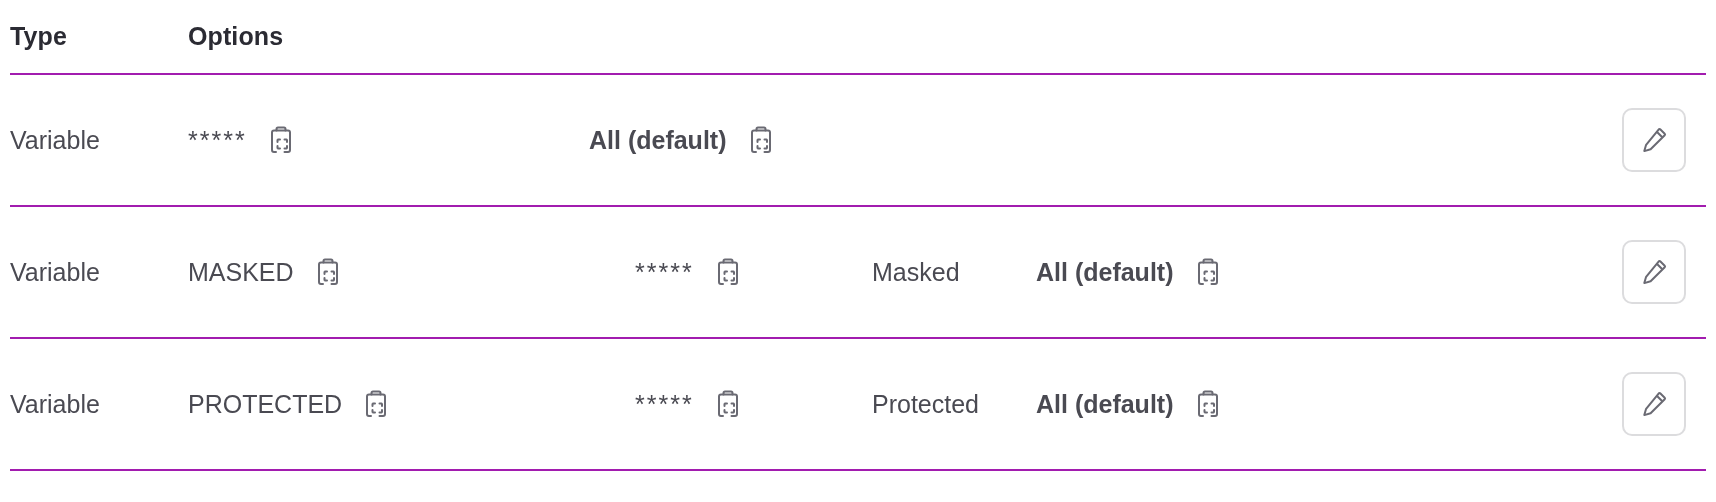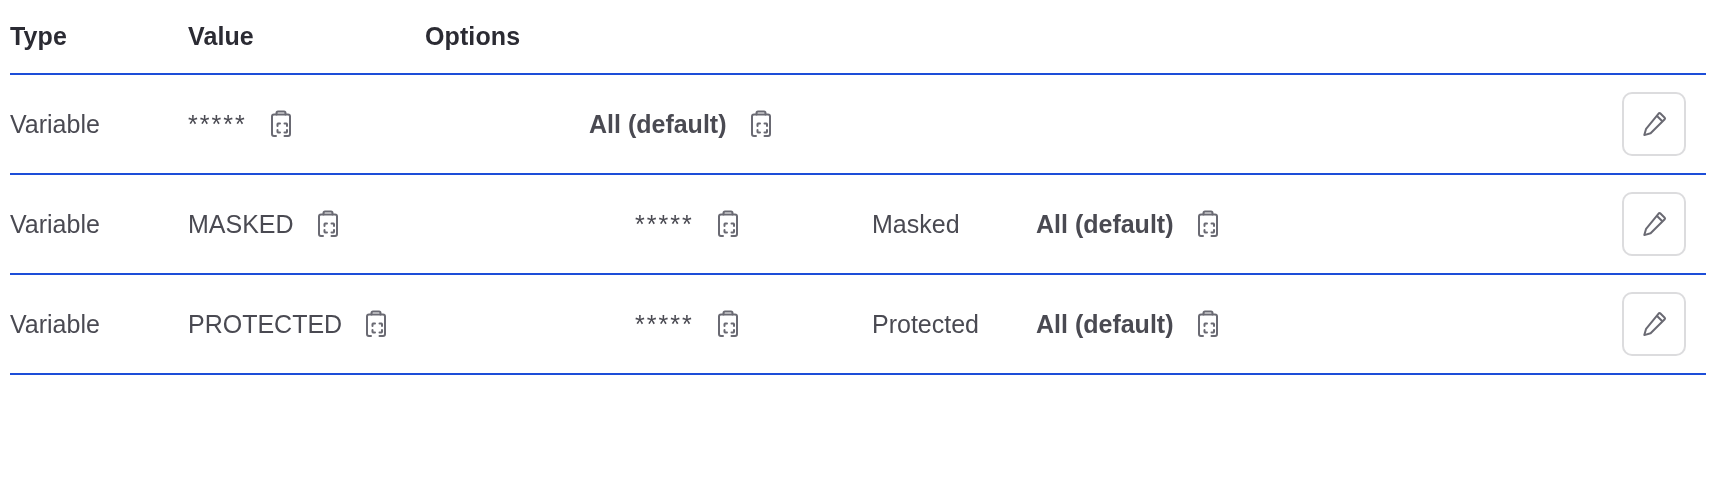--- a/index.html
+++ b/index.html
@@ -20,37 +20,37 @@
     box-sizing: border-box;
     padding: 0 10px 0 0;
   }
 
   .table-row {
     display: flex;
     align-items: center;
     width: 1696px;
     margin-left: 10px;
     box-sizing: border-box;
-    border-bottom: 2px solid #1d4ed8;
+    border-bottom: 2px solid #a21caf;
   }
 
   .header-row {
     height: 75px;
     align-items: flex-start;
   }
   .header-row .cell {
     padding-top: 22px;
     font-weight: bold;
     font-size: 25px;
     color: #2b2b33;
     letter-spacing: 0.1px;
   }
 
   .data-row {
-    height: 100px;
+    height: 132px;
   }
 
   .cell {
     display: flex;
     align-items: center;
     box-sizing: border-box;
     font-size: 25px;
     color: #4a4a52;
   }
 
@@ -114,23 +114,20 @@
 </style>
 </head>
 <body>
 
 <div class="variables-table">
 
   <div class="table-row header-row">
     <div class="cell col-type">
       <span class="cell-text">Type</span>
     </div>
-    <div class="cell col-value">
-      <span class="cell-text">Value</span>
-    </div>
     <div class="cell col-options">
       <span class="cell-text">Options</span>
     </div>
     <div class="cell col-actions"></div>
   </div>
 
   <div class="table-row data-row">
     <div class="cell col-type">
       <span class="cell-text">Variable</span>
     </div>

